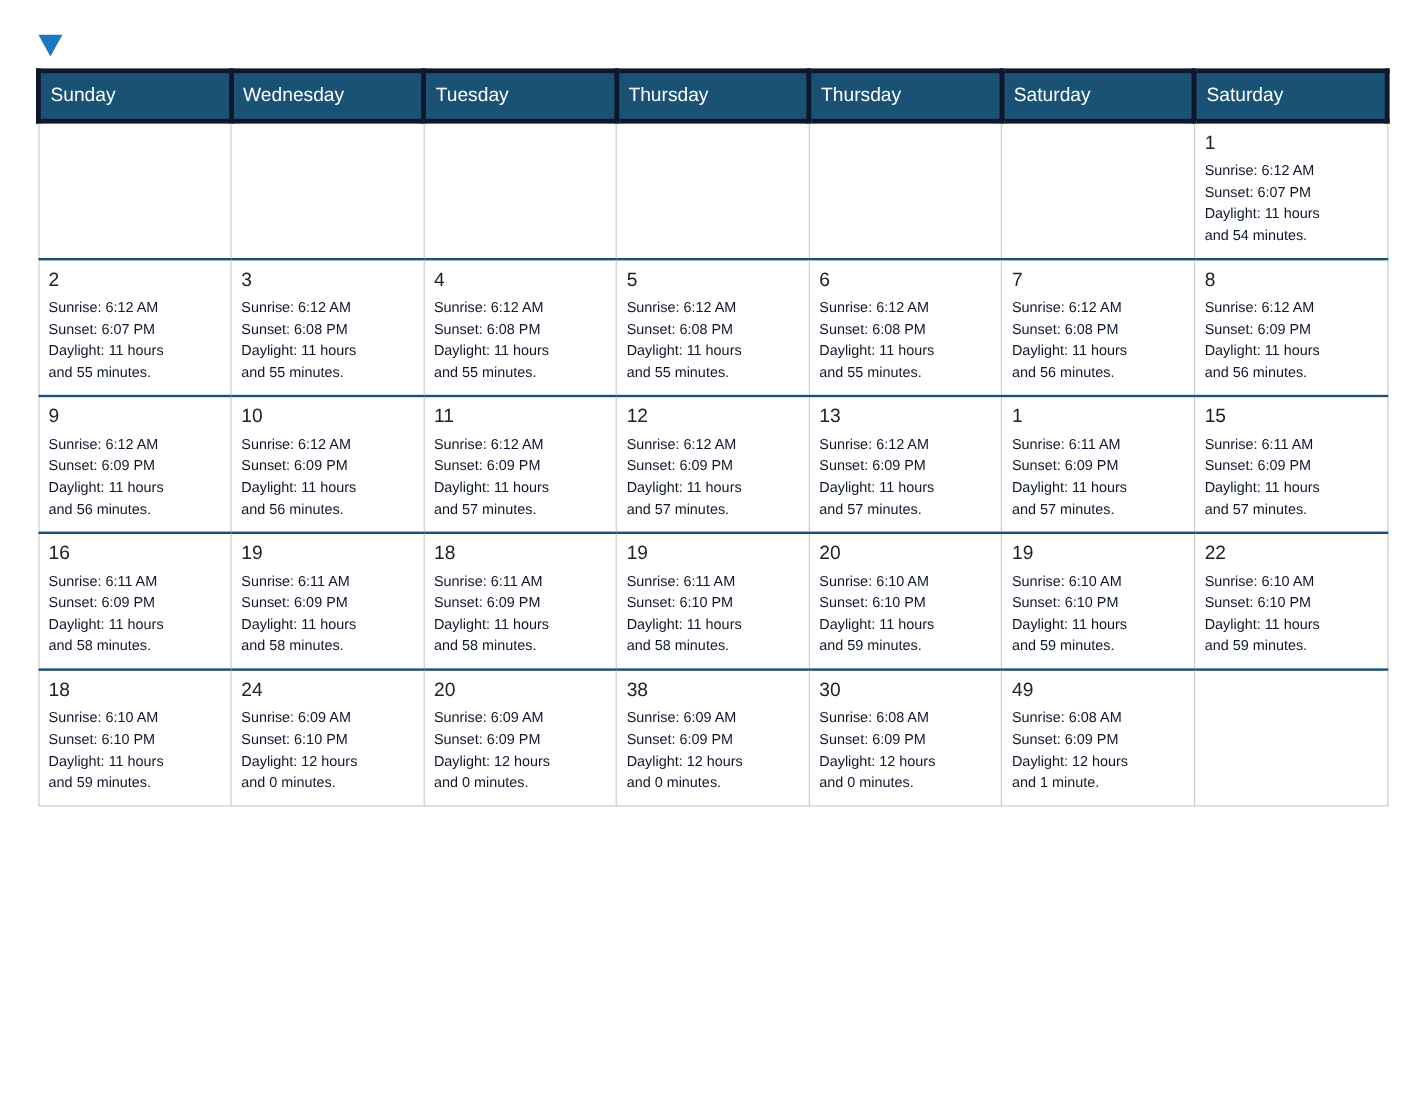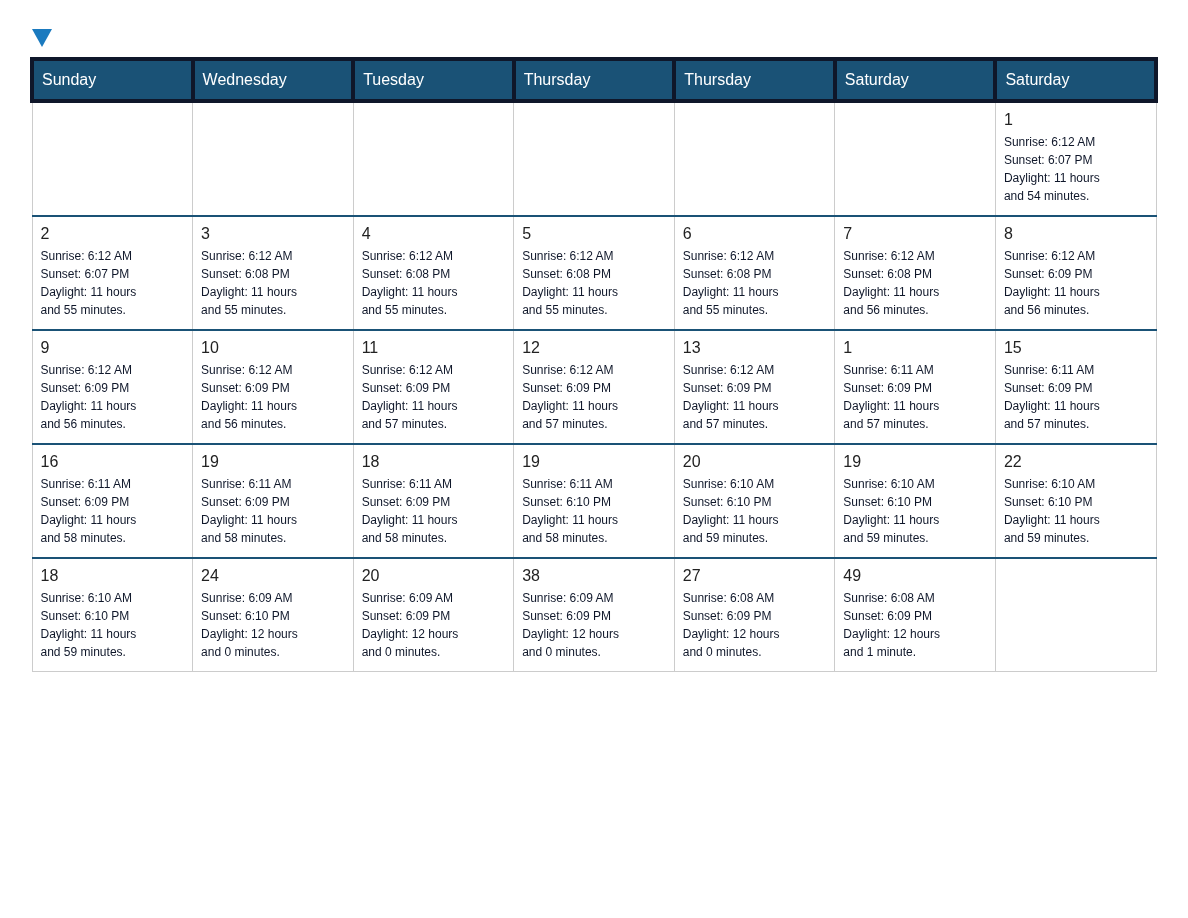--- a/index.html
+++ b/index.html
@@ -247,21 +247,21 @@
         </td>
         <td>
           <span class="day-number">20</span>
           <div class="day-info">Sunrise: 6:09 AM<br>Sunset: 6:09 PM<br>Daylight: 12 hours<br>and 0 minutes.</div>
         </td>
         <td>
           <span class="day-number">38</span>
           <div class="day-info">Sunrise: 6:09 AM<br>Sunset: 6:09 PM<br>Daylight: 12 hours<br>and 0 minutes.</div>
         </td>
         <td>
-          <span class="day-number">27</span>
+          <span class="day-number">30</span>
           <div class="day-info">Sunrise: 6:08 AM<br>Sunset: 6:09 PM<br>Daylight: 12 hours<br>and 0 minutes.</div>
         </td>
         <td>
           <span class="day-number">49</span>
           <div class="day-info">Sunrise: 6:08 AM<br>Sunset: 6:09 PM<br>Daylight: 12 hours<br>and 1 minute.</div>
         </td>
         <td class="empty-cell"></td>
       </tr>
     </tbody>
 </table>

